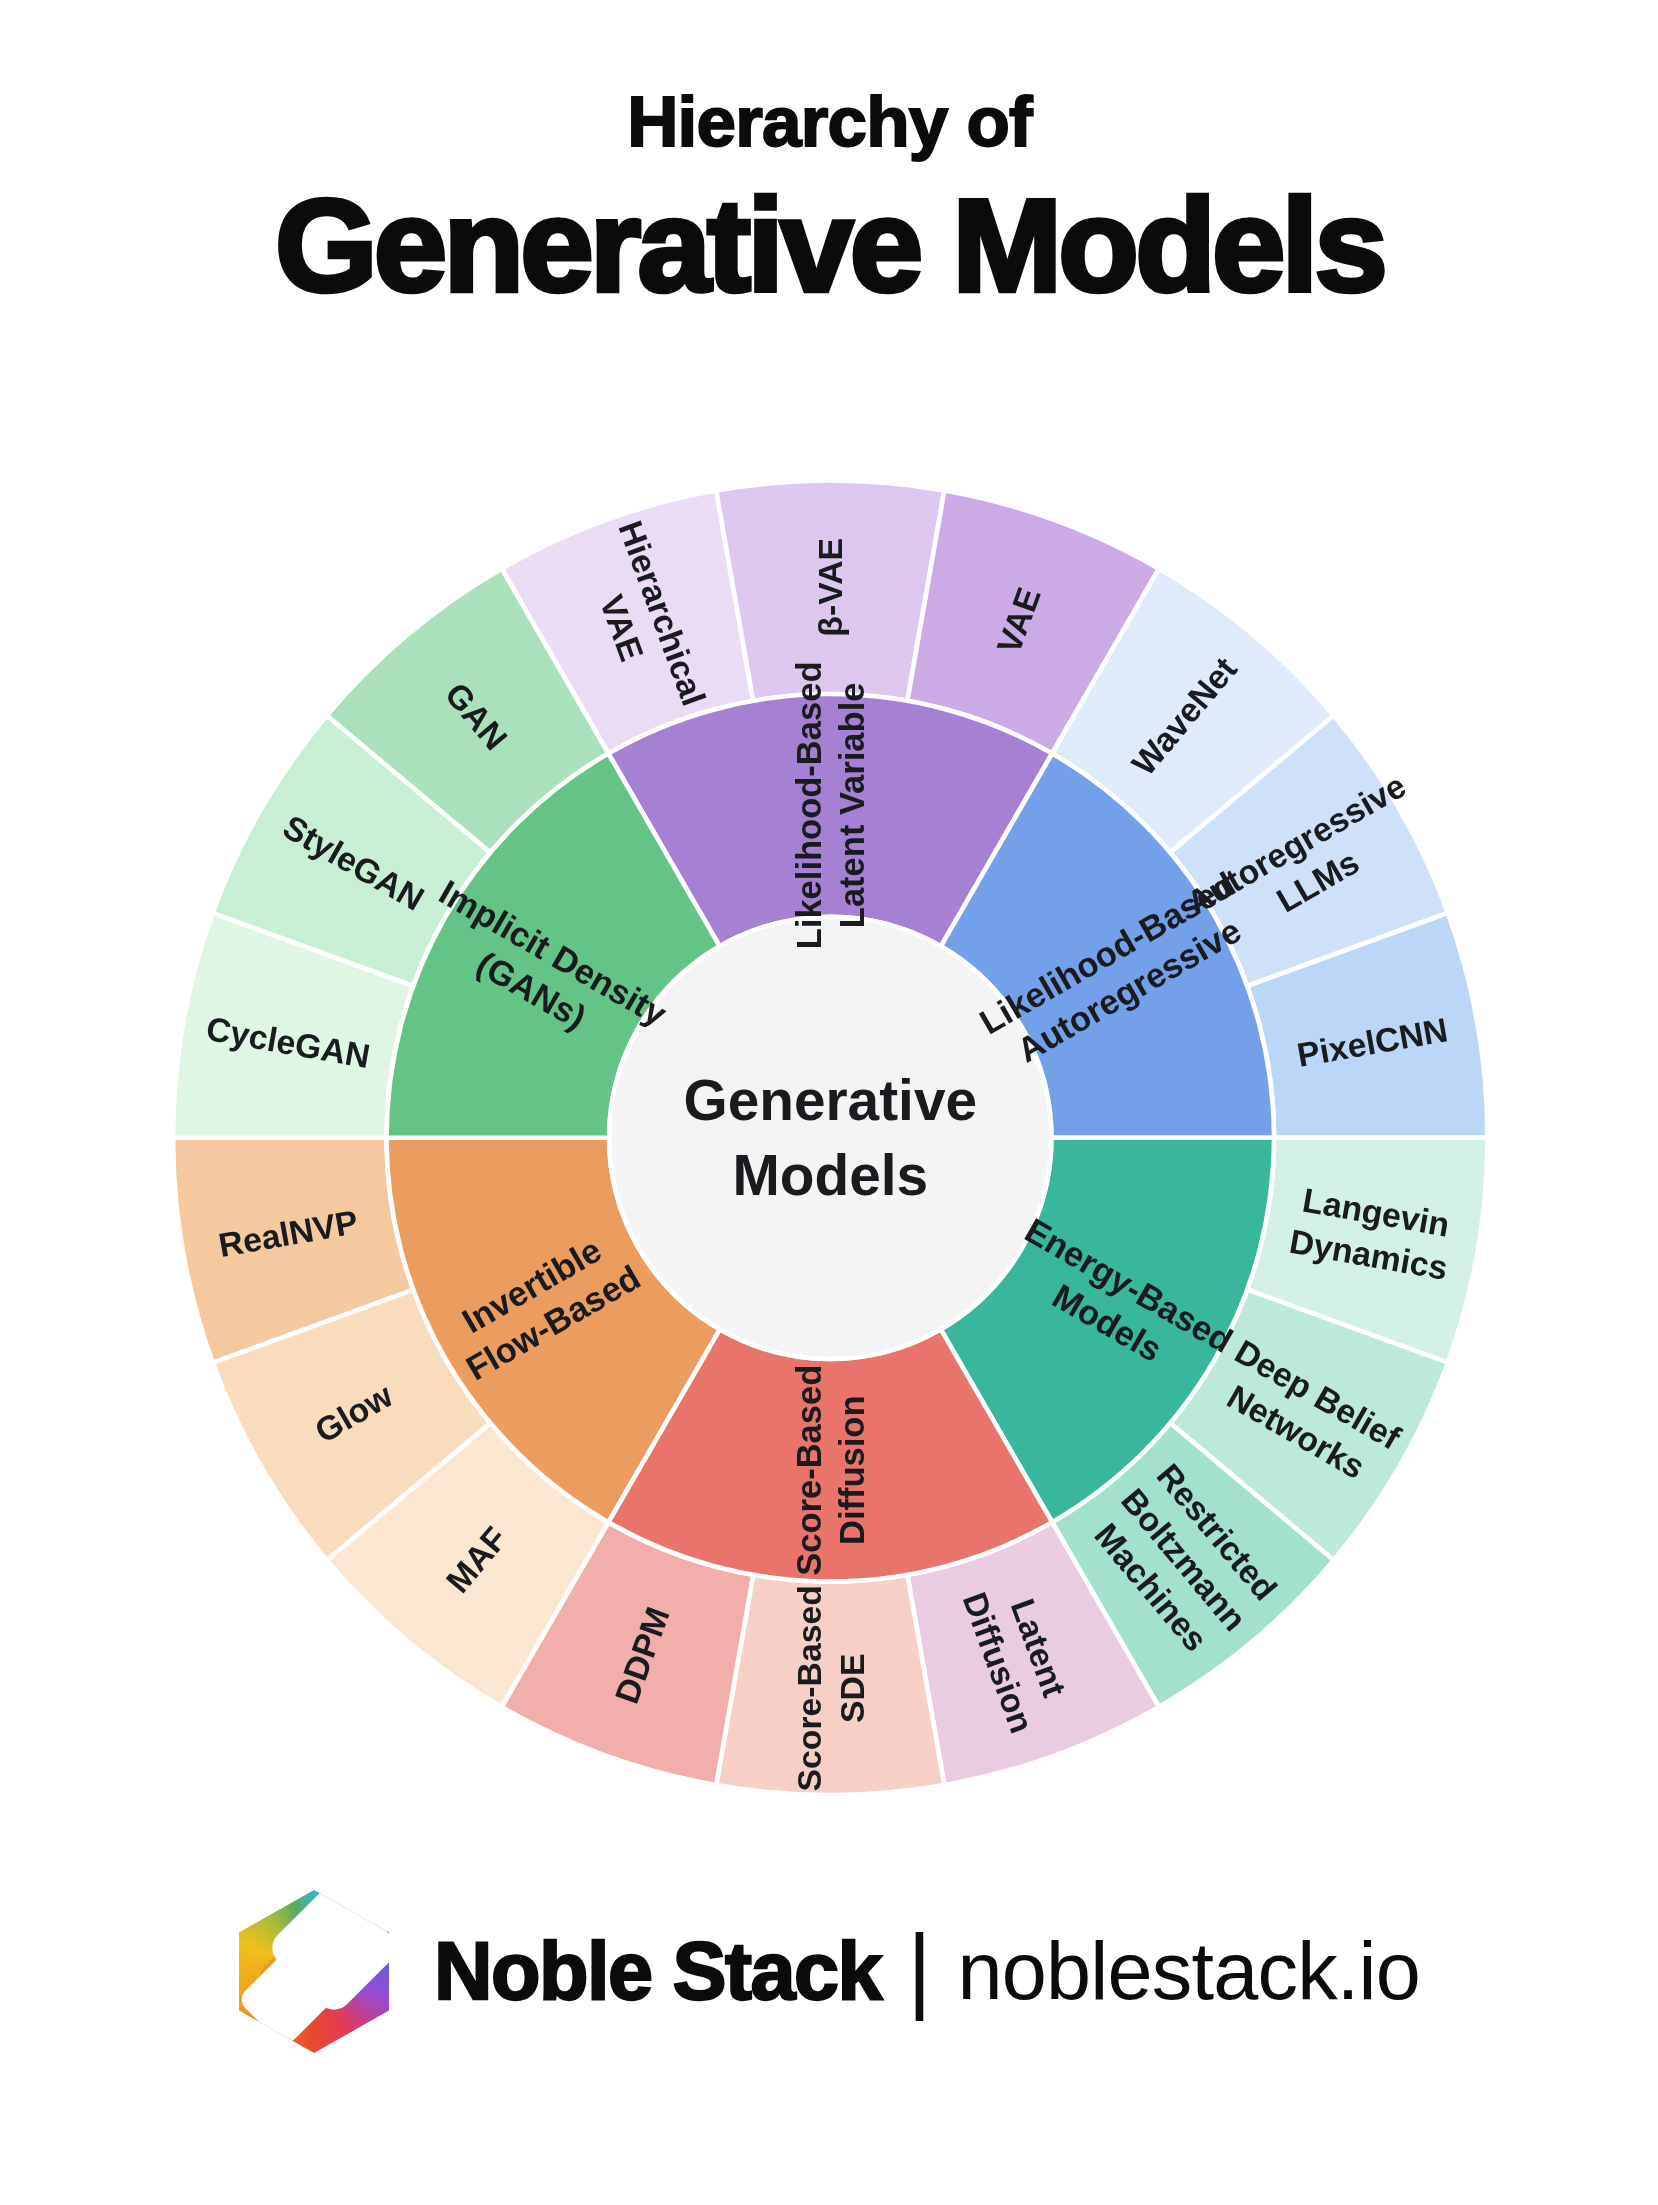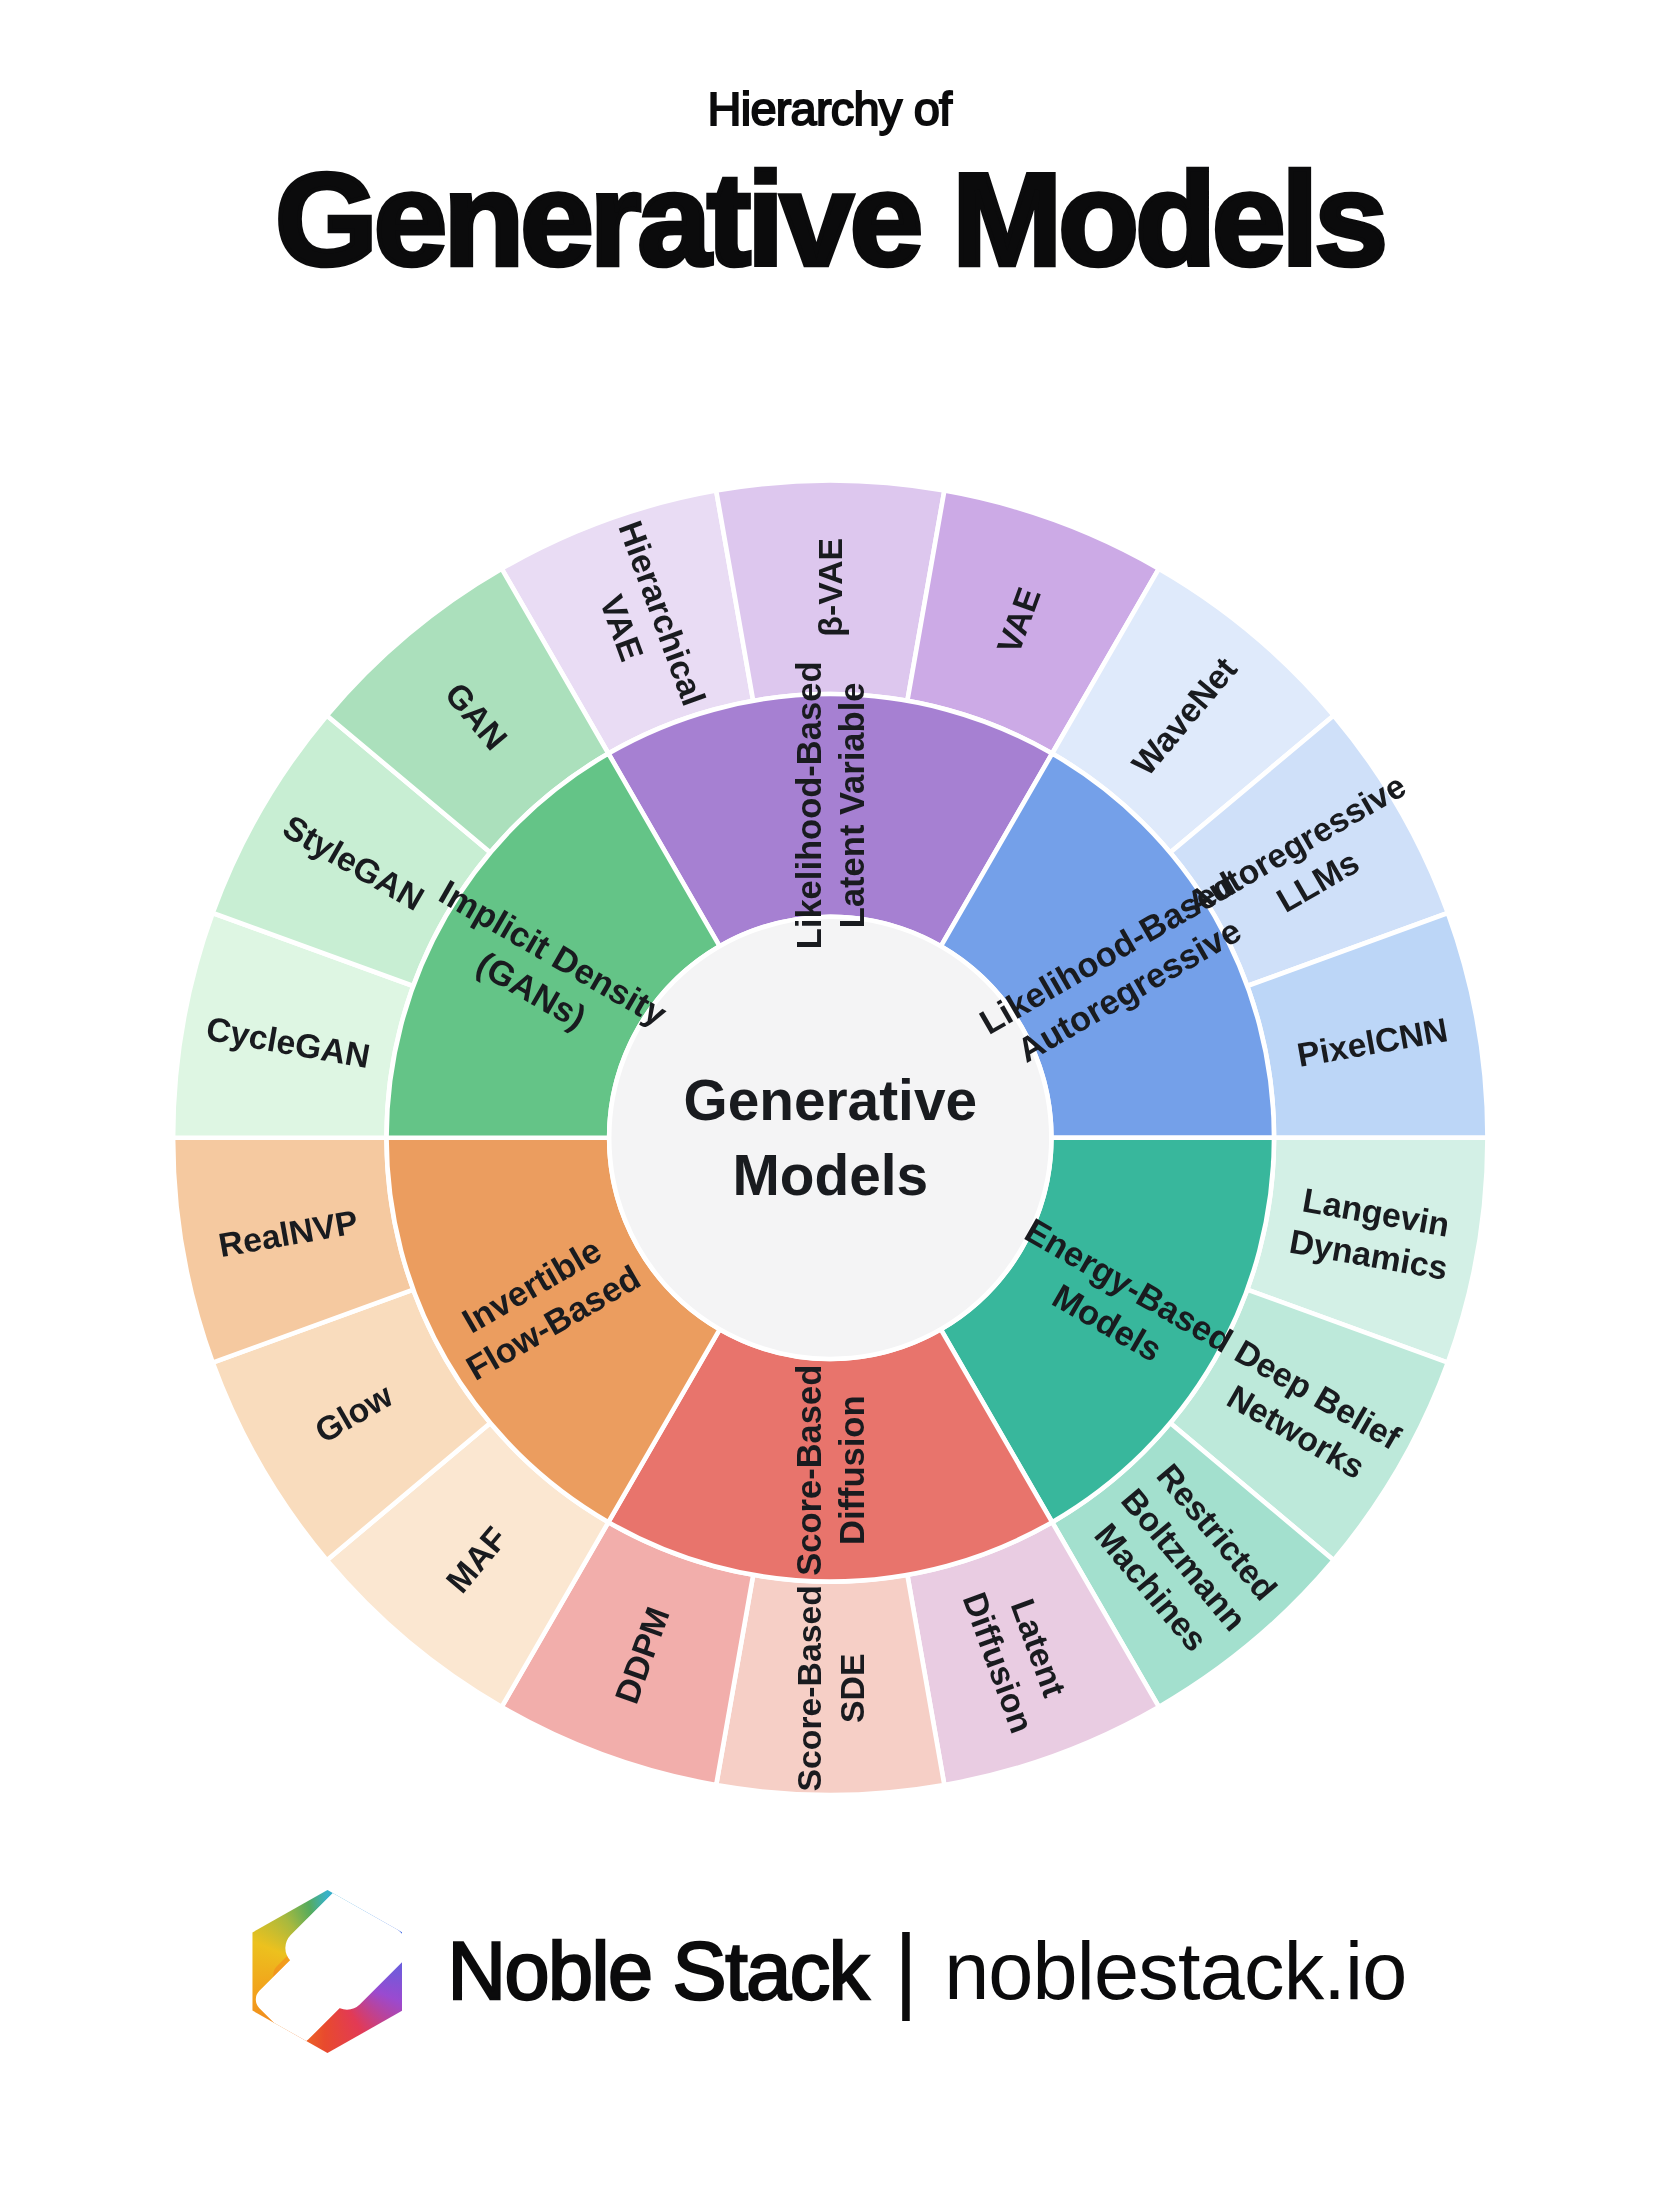--- a/index.html
+++ b/index.html
@@ -15,22 +15,22 @@
   
   .title-block {
     position: absolute;
     top: 83px;
     left: 0;
     width: 100%;
     text-align: center;
     color: #0b0b0c;
   }
   .title-small {
-    font-size: 47px;
-    font-weight: 400;
+    font-size: 71px;
+    font-weight: 700;
     letter-spacing: -0.8px;
     -webkit-text-stroke: 1.9px #0b0b0c;
     line-height: 1.1;
   }
   .title-big {
     margin-top: 12.3px;
     font-size: 132px;
     font-weight: 700;
     letter-spacing: -3.8px;
     -webkit-text-stroke: 4.6px #0b0b0c;
@@ -95,21 +95,21 @@
   }
   .brand-text {
     display: flex;
     align-items: center;
     gap: 26px;
     color: #0b0b0c;
     white-space: nowrap;
   }
   .brand-name {
     font-size: 81px;
-    font-weight: 400;
+    font-weight: 700;
     letter-spacing: -1.5px;
     -webkit-text-stroke: 2.3px #0b0b0c;
   }
   .brand-sep {
     font-size: 94px;
     font-weight: 400;
     transform: translateY(-3.1px);
   }
   .brand-site {
     font-size: 81px;

